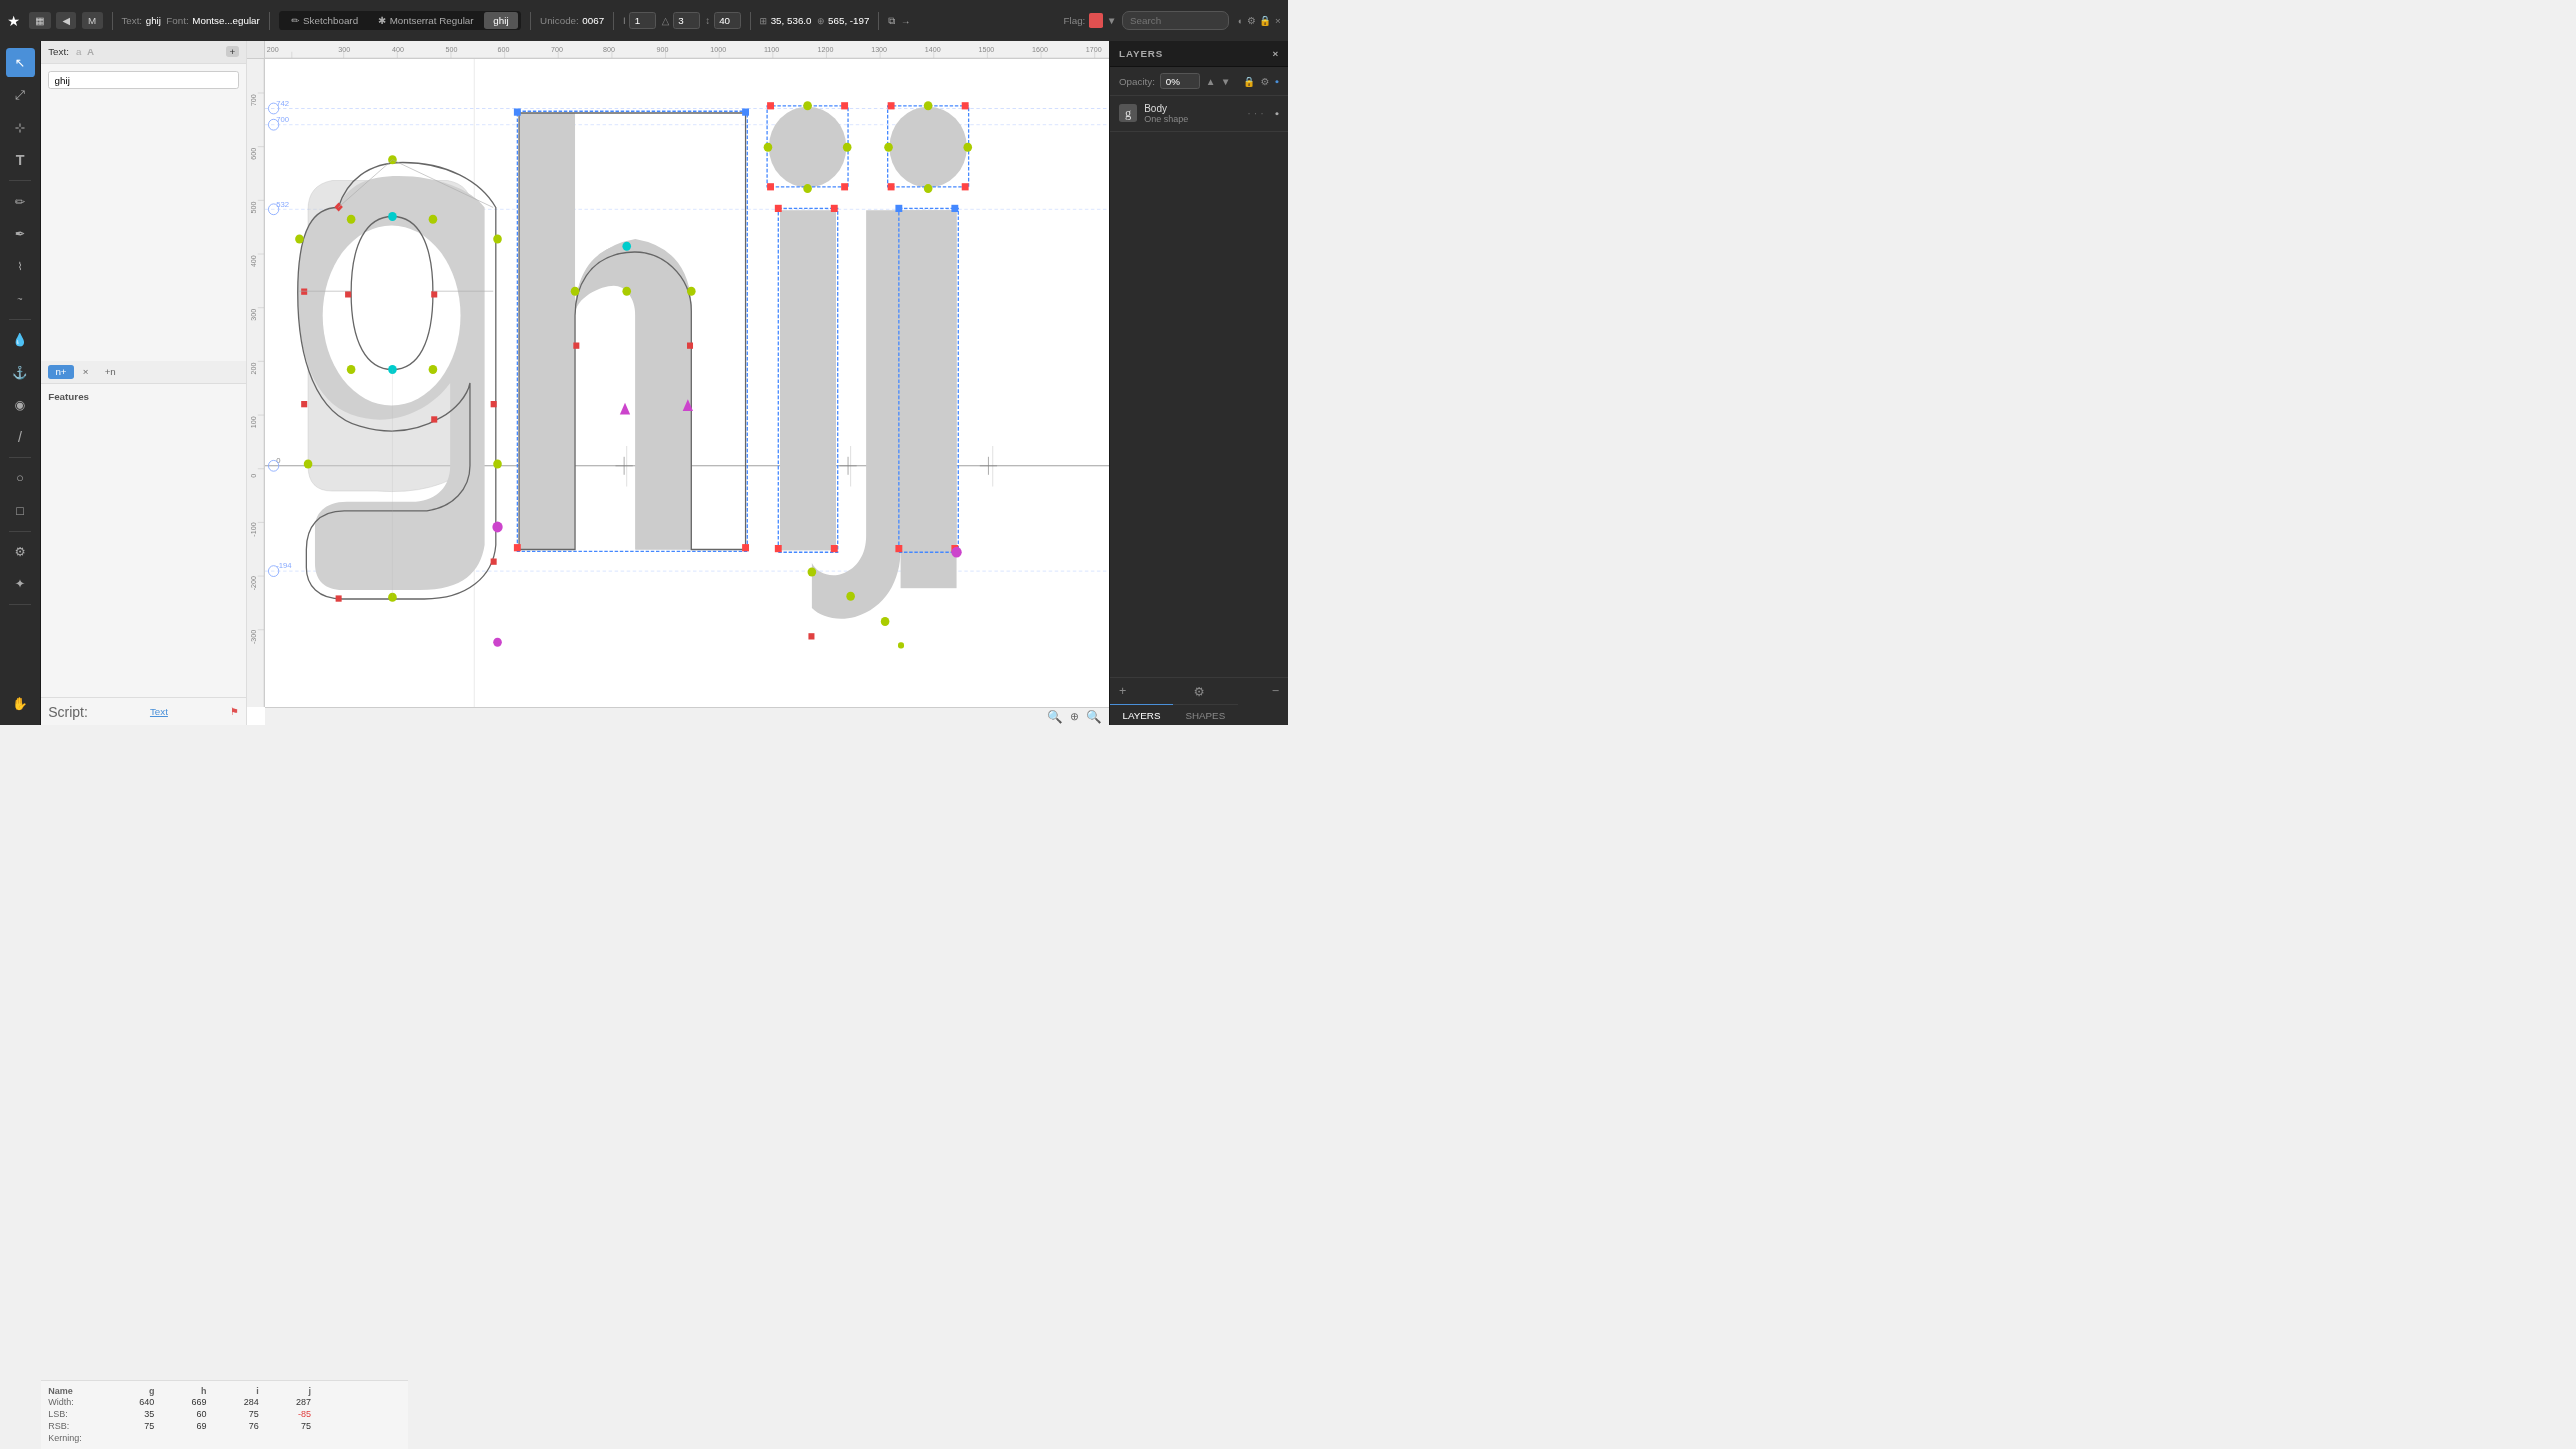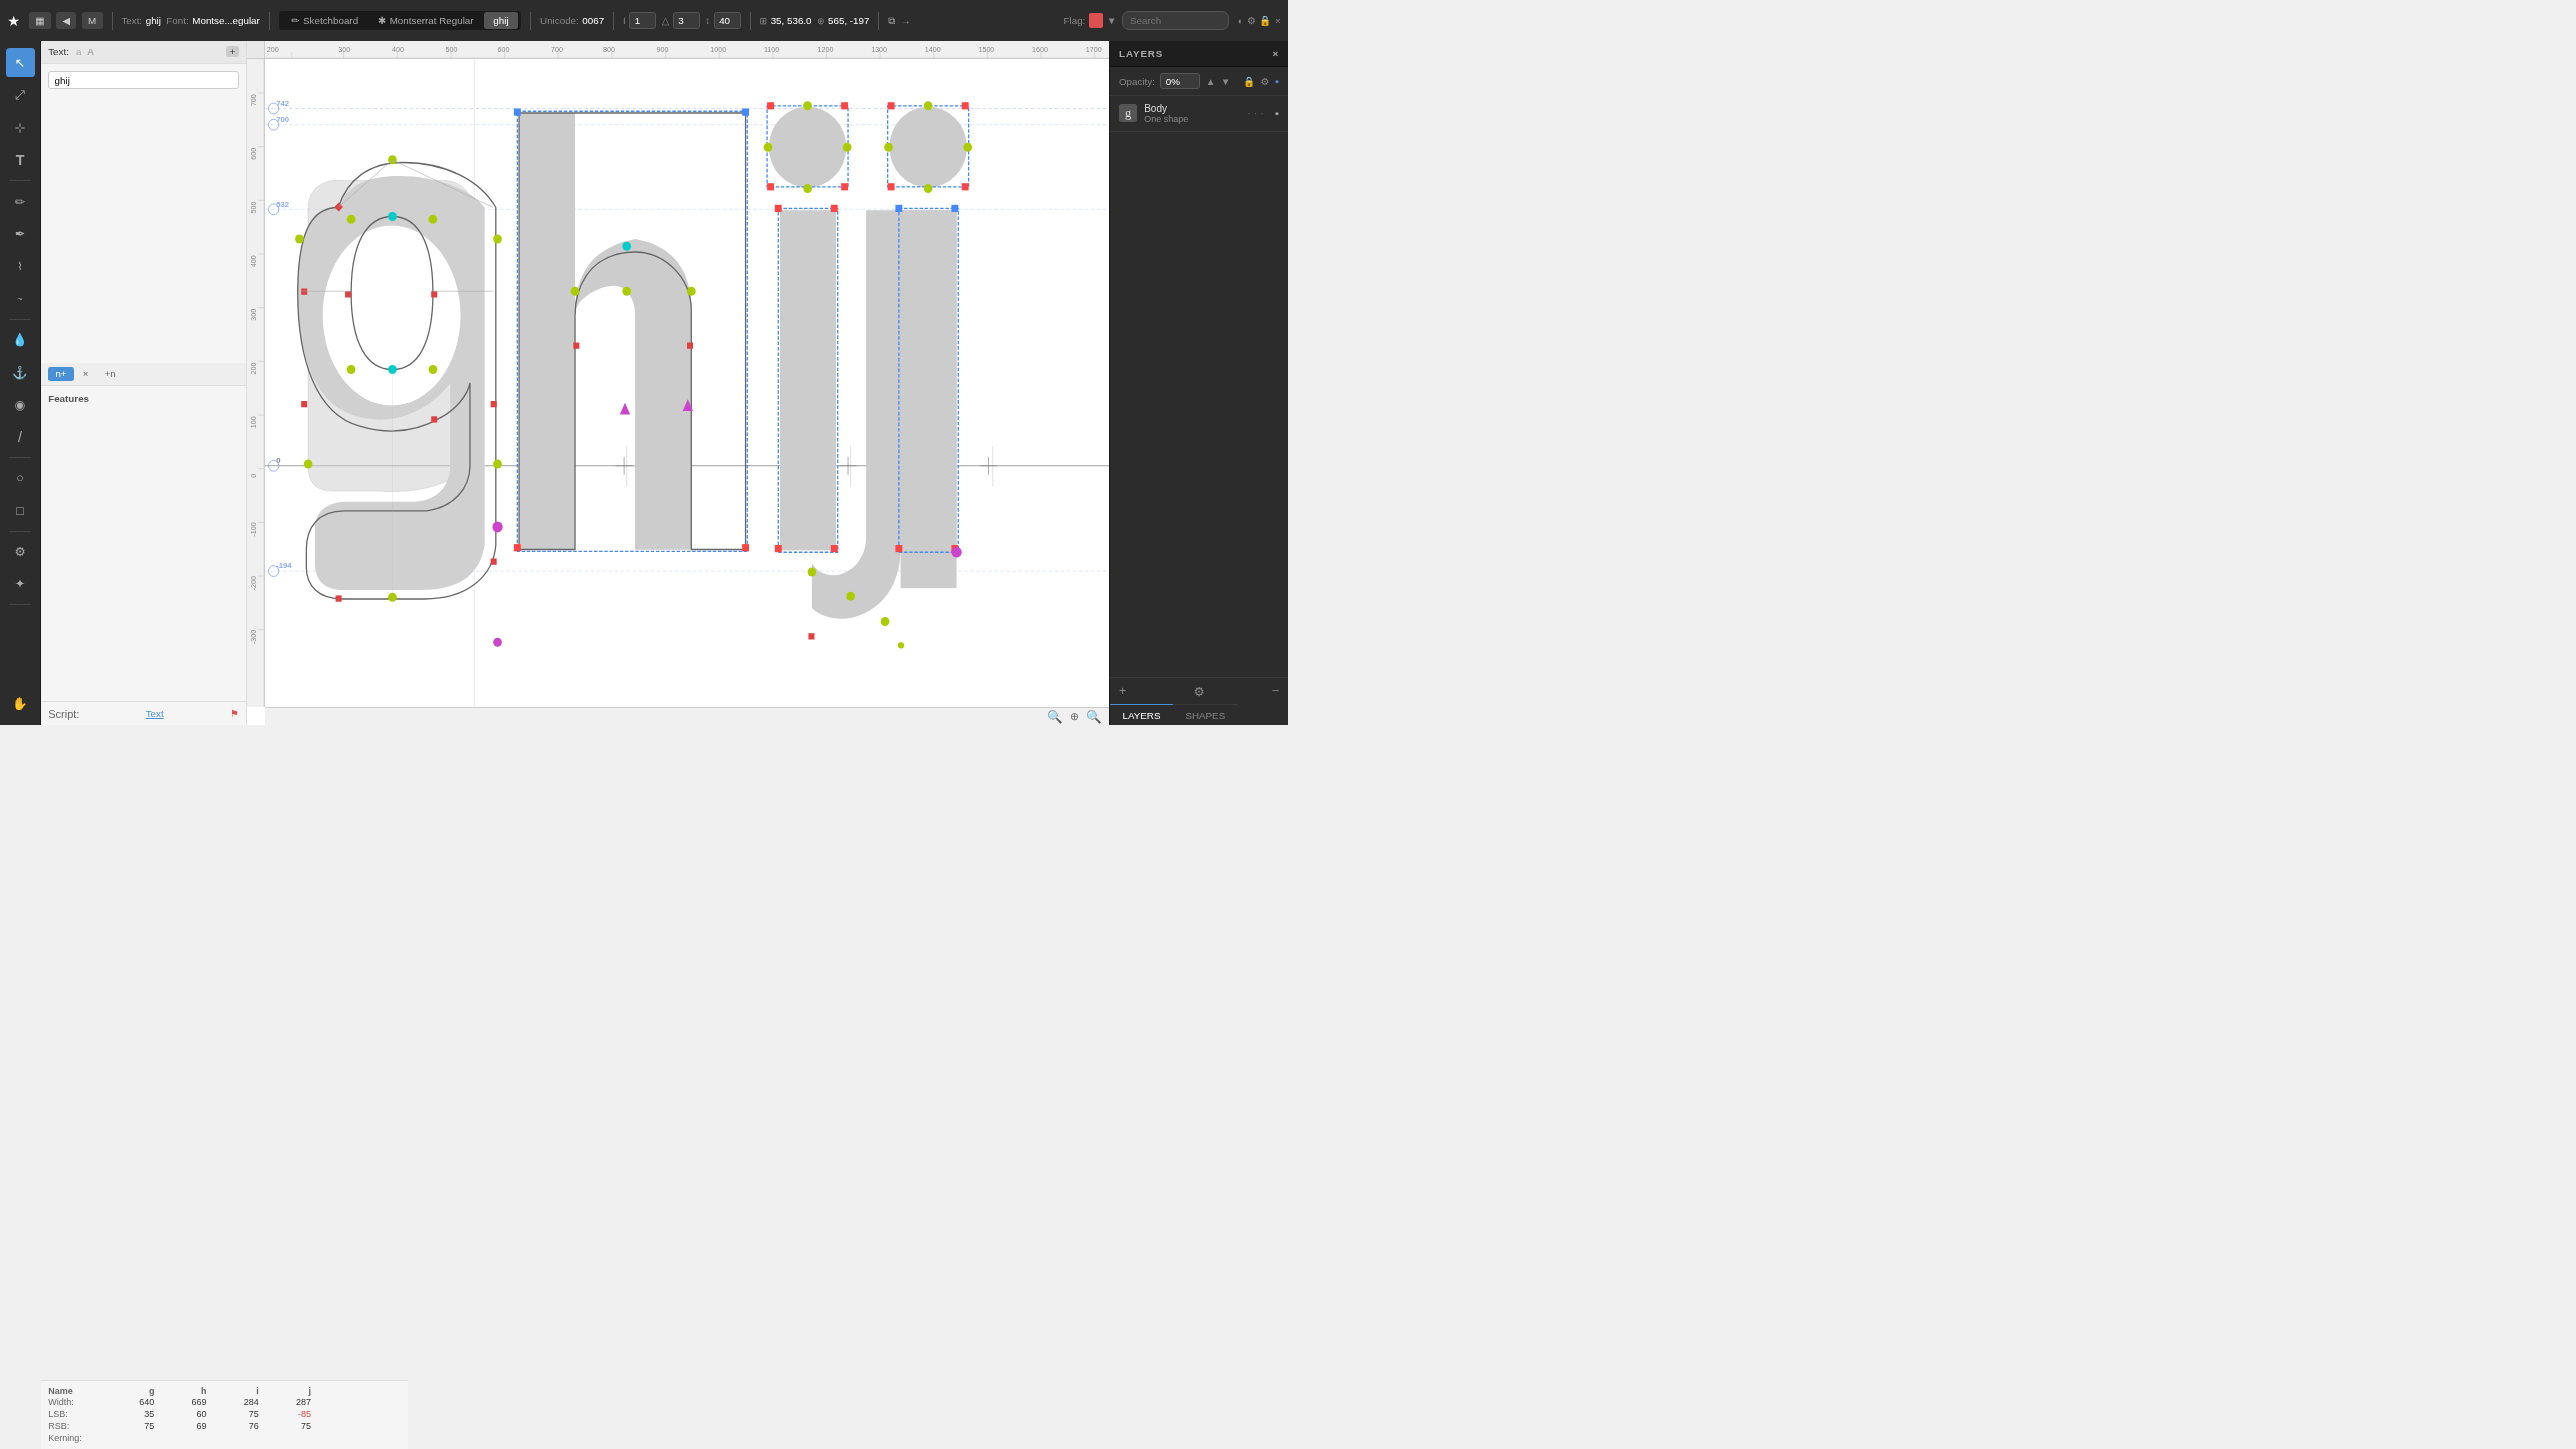--- a/index.html
+++ b/index.html
@@ -215,21 +215,21 @@
     }
 
     .script-row {
       display: flex;
       align-items: center;
       justify-content: space-between;
       padding: 5.4px 7.2px;
       border-top: 0.9px solid #ddd;
       margin-top: auto;
     }
-    .script-label { font-size: 11px; color: #666; }
+    .script-label { font-size: 14px; color: #666; }
     .script-value { font-size: 9.8px; color: #4a90d9; text-decoration: underline; cursor: pointer; }
 
     
     .canvas-area {
       flex: 1;
       background: #fff;
       position: relative;
       overflow: hidden;
     }
     .ruler-top {
@@ -272,21 +272,20 @@
       border-bottom: 0.9px solid #ccc;
     }
     .canvas-content {
       position: absolute;
       top: 18px;
       left: 18px;
       right: 0;
       bottom: 18px;
       background: #f97316;
       overflow: hidden;
-      font-weight: bold;
     }
 
     
     .bottom-bar {
       position: absolute;
       bottom: 0;
       left: 18px;
       right: 0;
       height: 18px;
       background: #f0f0f0;

